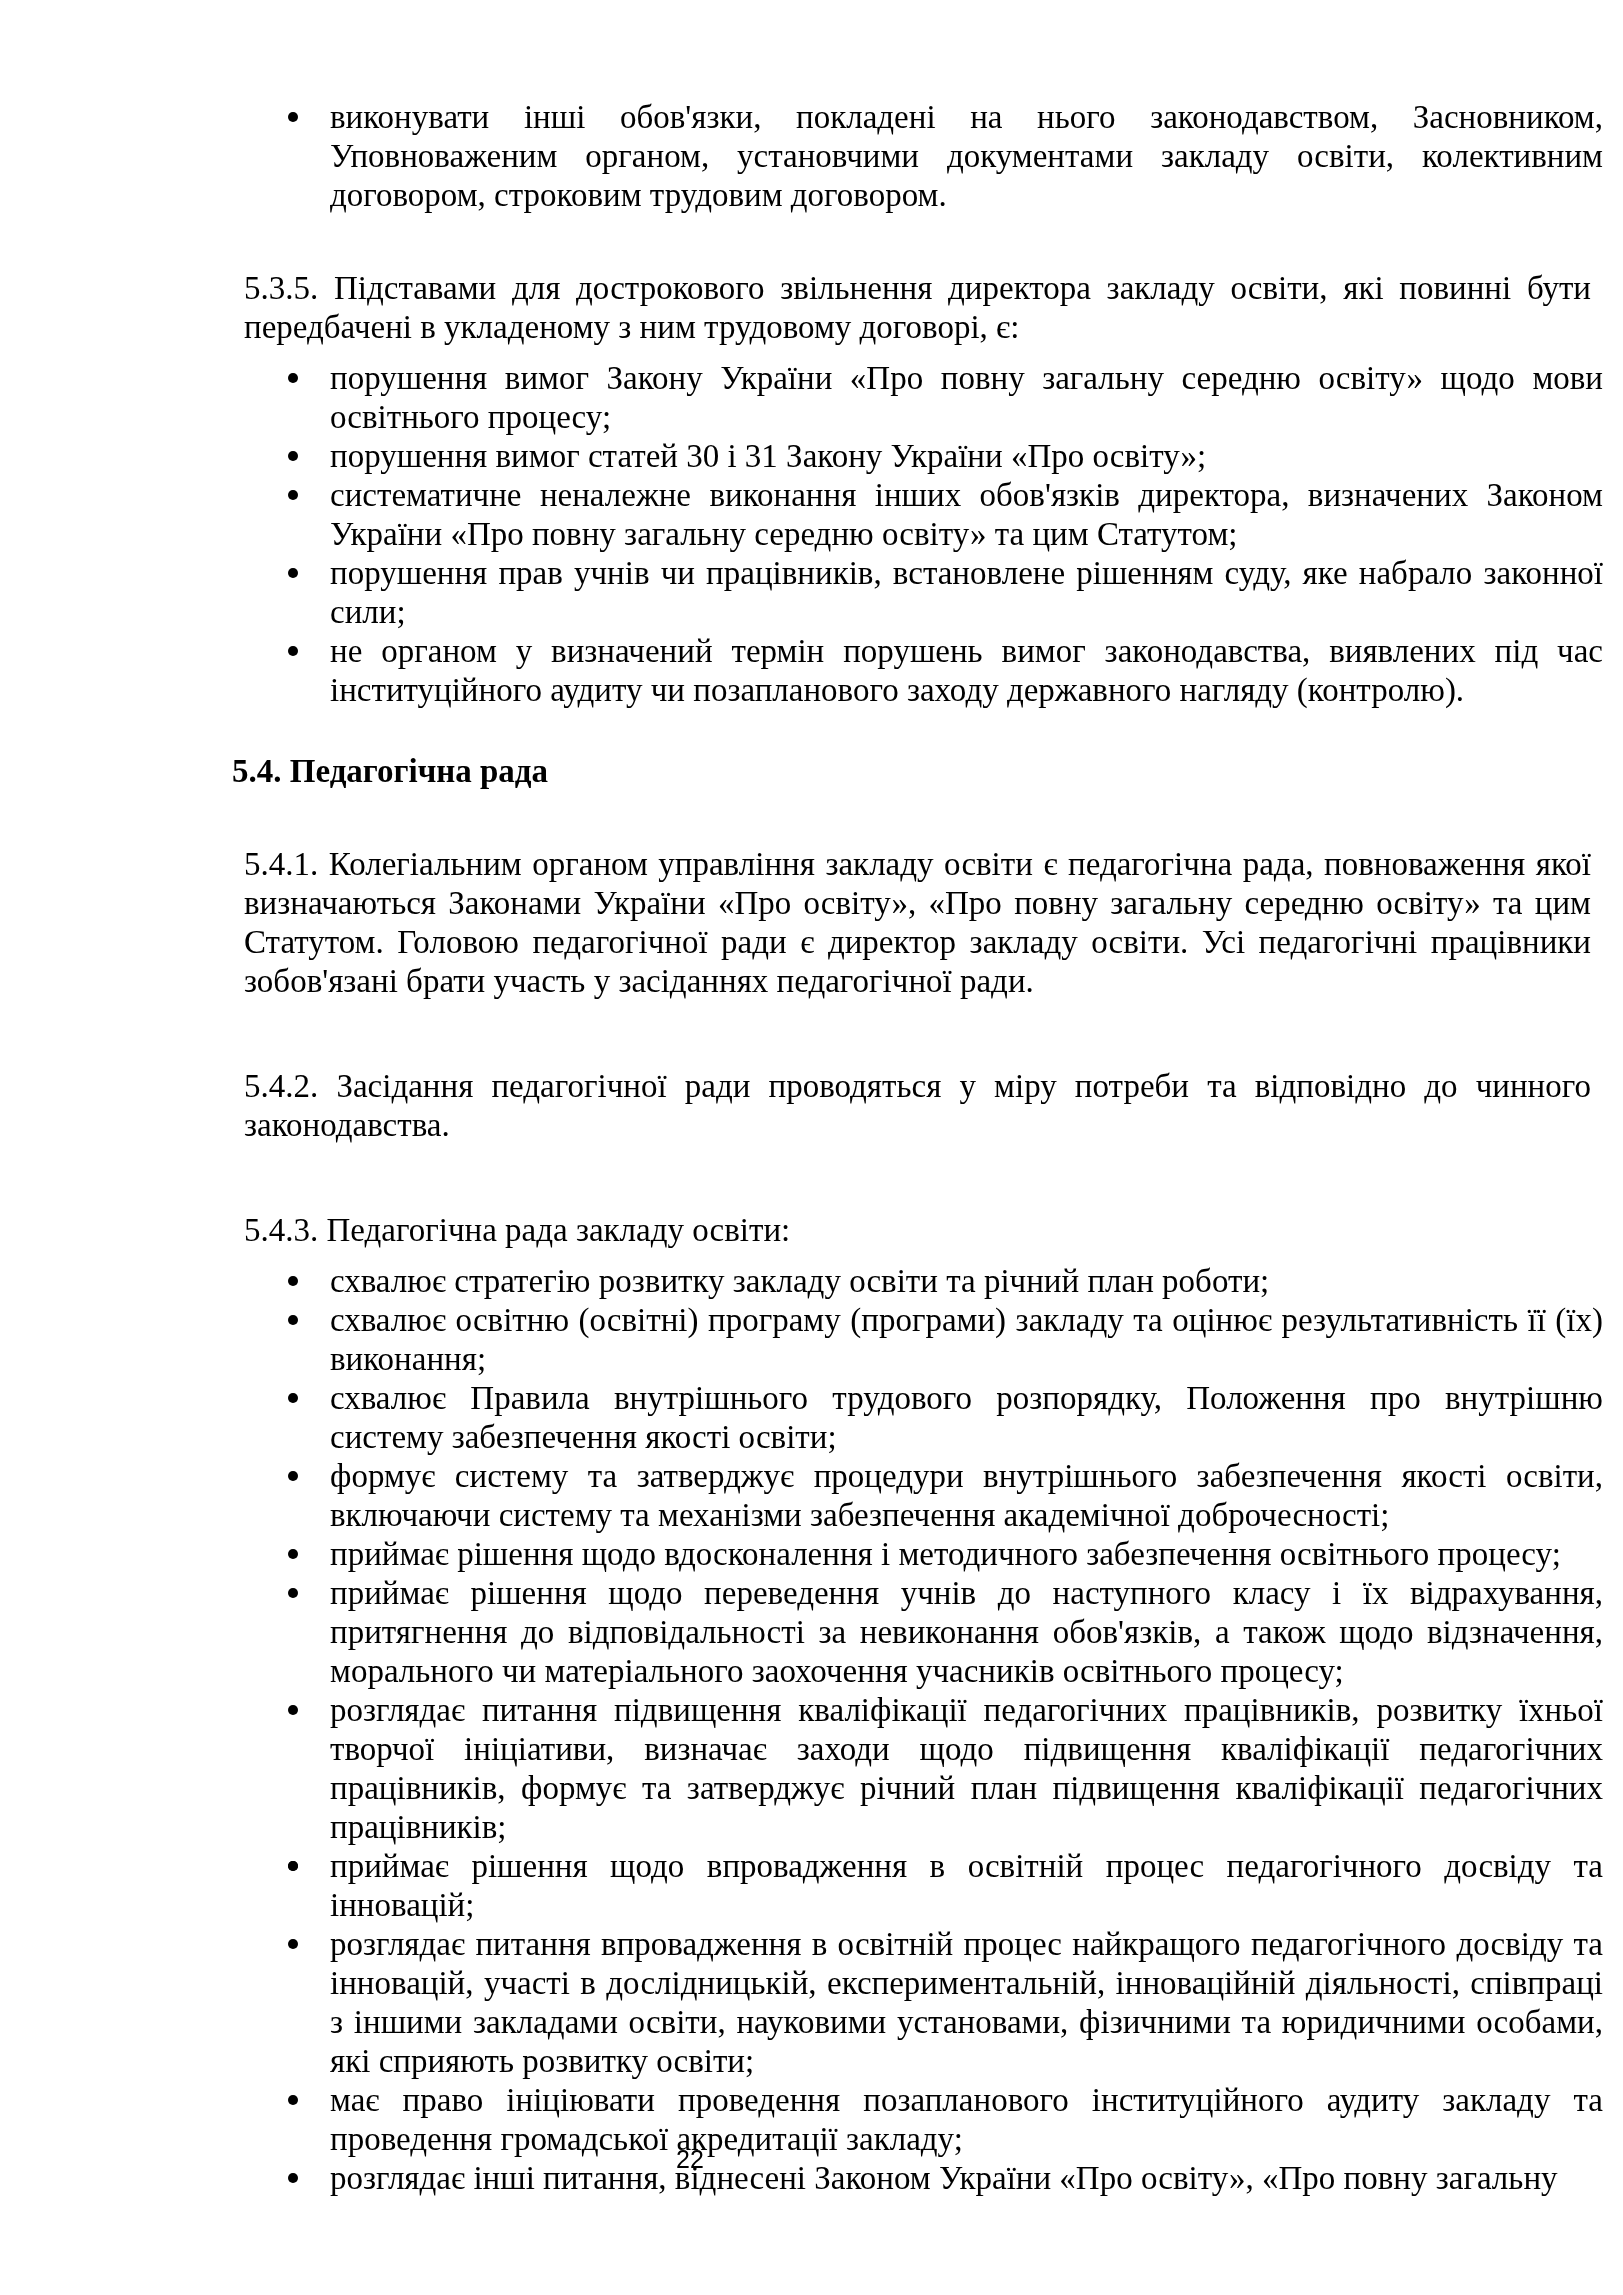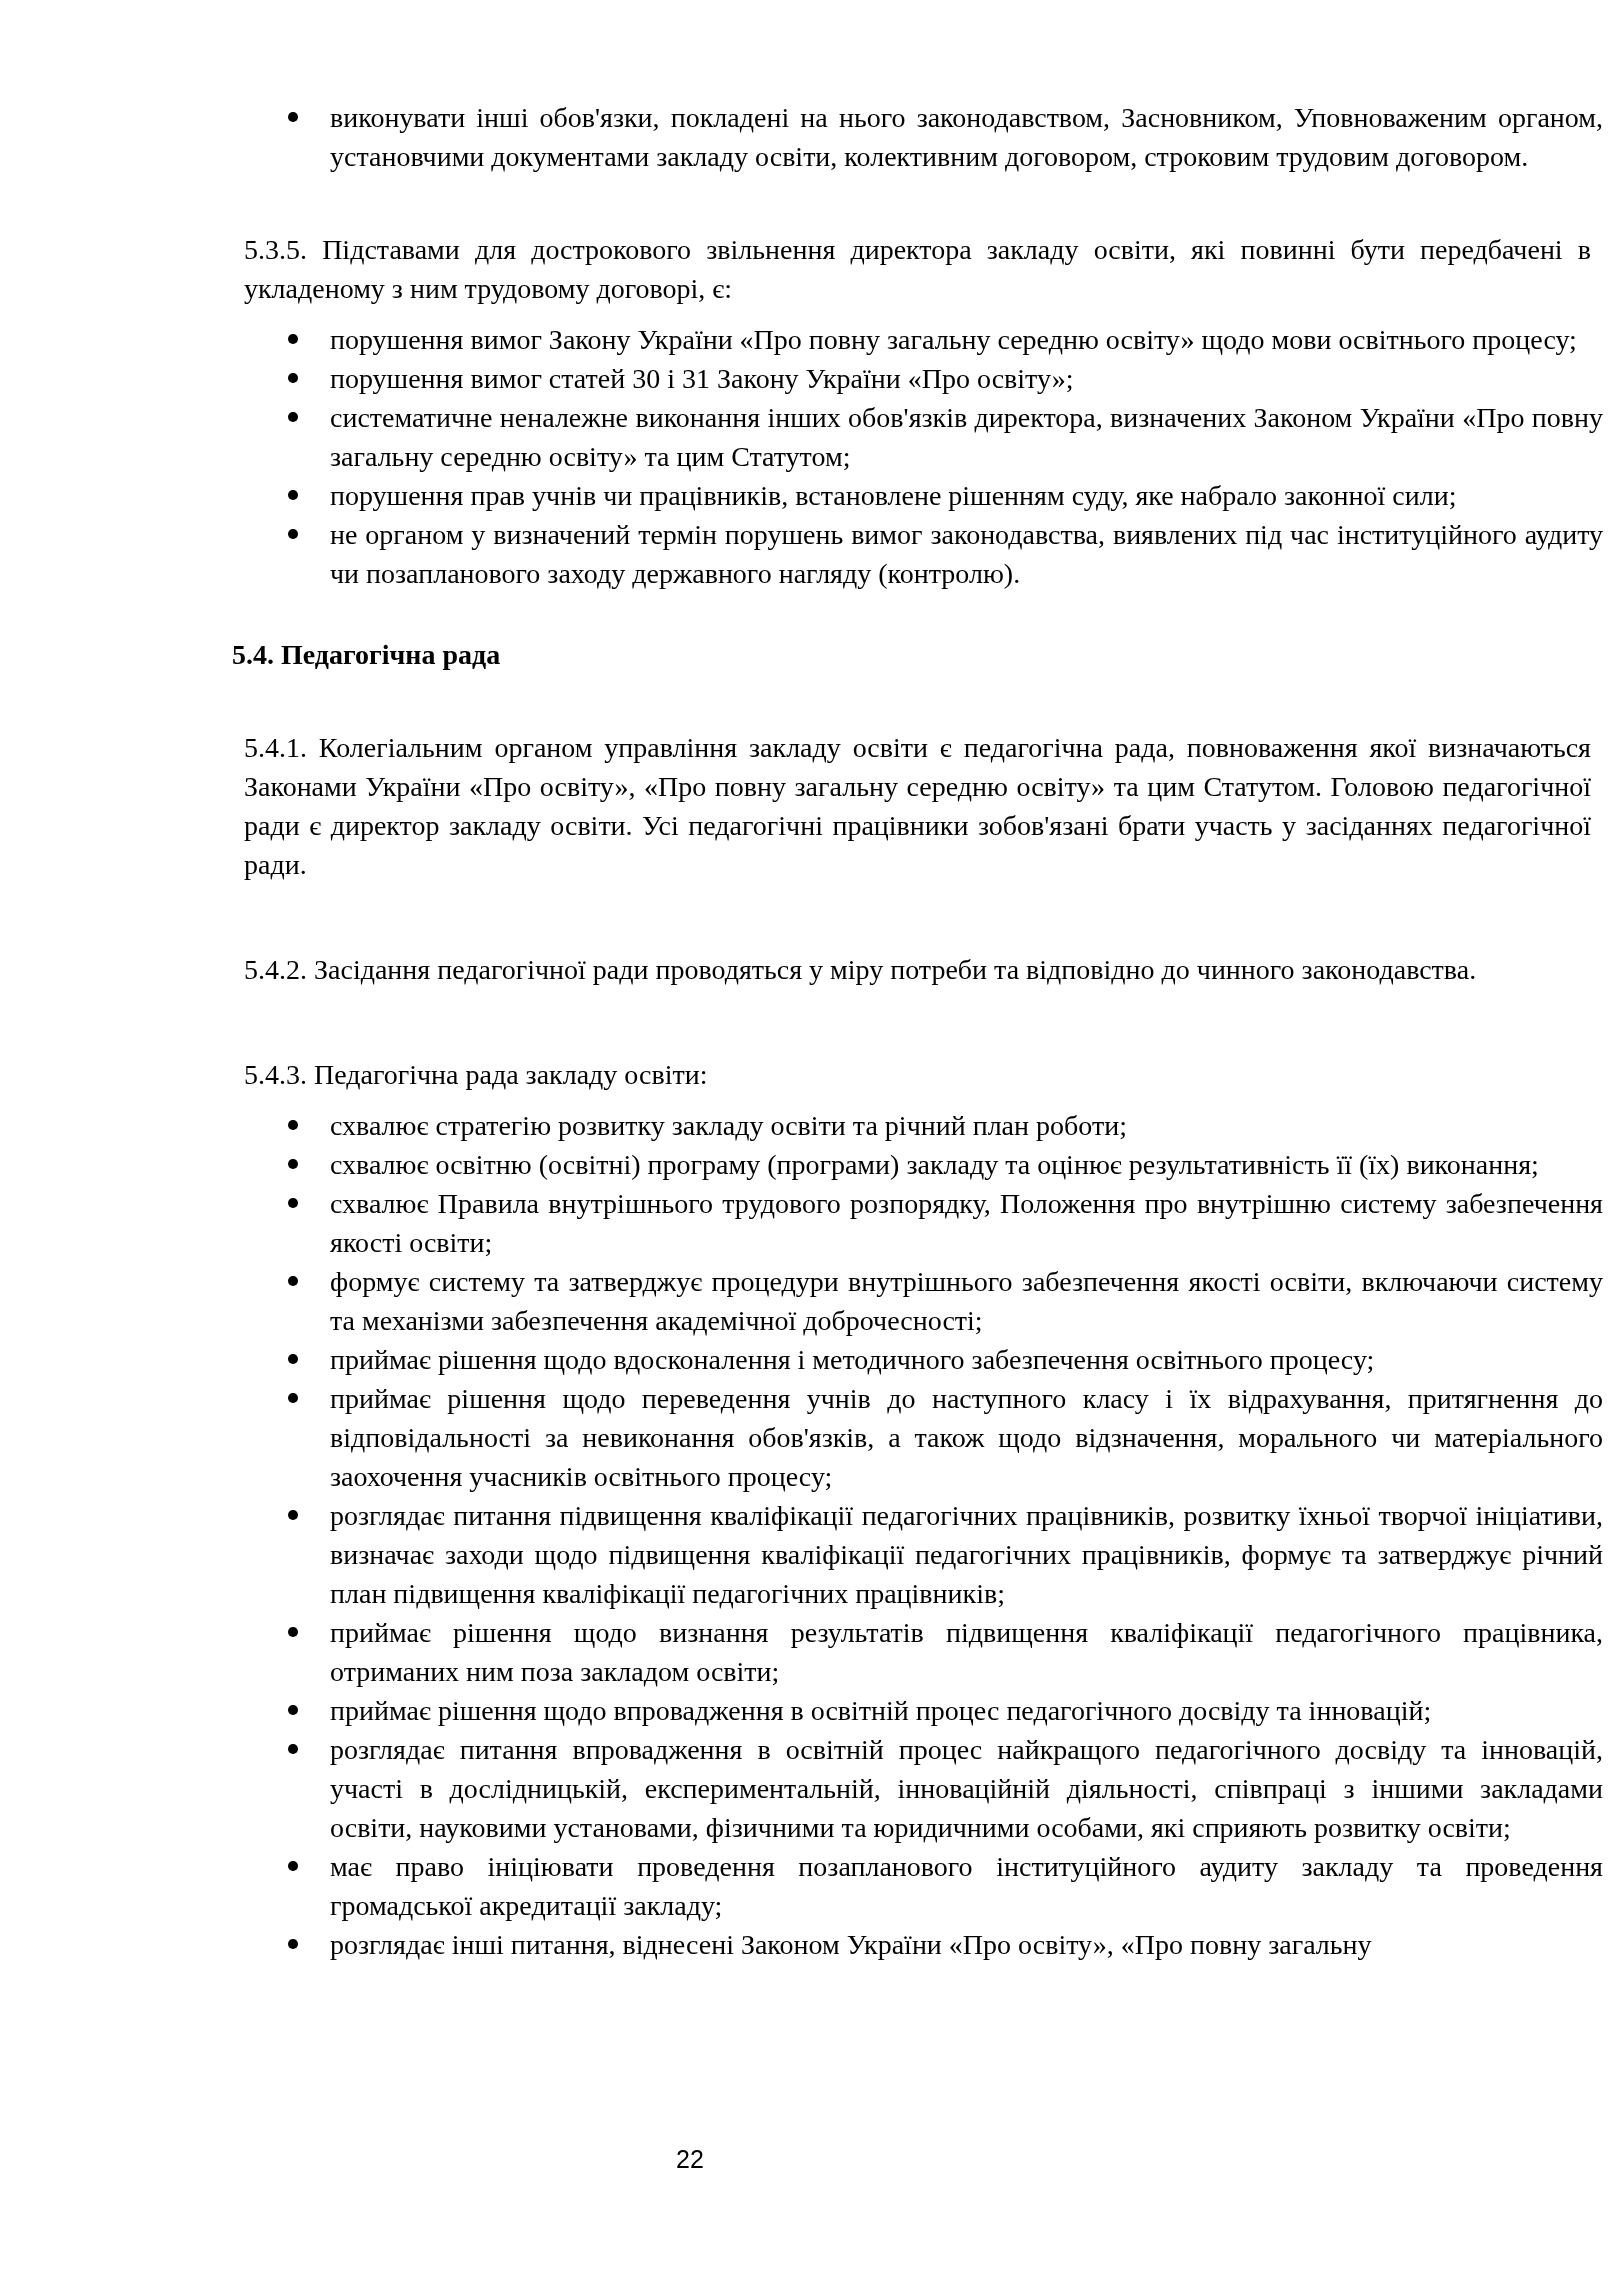--- a/index.html
+++ b/index.html
@@ -13,21 +13,21 @@
       position: relative;
       overflow: hidden;
       font-family: "Liberation Serif", "DejaVu Serif", serif;
       color: #000000;
     }
     .page {
       position: absolute;
       left: 232px;
       top: 98px;
       width: 1371px;
-      font-size: 28px;
+      font-size: 33px;
       line-height: 39px;
       text-align: justify;
     }
     .para {
       margin: 12px;
     }
     .gap {
       height: 42px;
     }
     .heading {
@@ -100,21 +100,21 @@
 
   <p class="para">5.4.3. Педагогічна рада закладу освіти:</p>
   <ul class="bullets">
     <li><span class="bullet-dot"></span><span>схвалює стратегію розвитку закладу освіти та річний план роботи;</span></li>
     <li><span class="bullet-dot"></span><span>схвалює освітню (освітні) програму (програми) закладу та оцінює результативність її (їх) виконання;</span></li>
     <li><span class="bullet-dot"></span><span>схвалює Правила внутрішнього трудового розпорядку, Положення про внутрішню систему забезпечення якості освіти;</span></li>
     <li><span class="bullet-dot"></span><span>формує систему та затверджує процедури внутрішнього забезпечення якості освіти, включаючи систему та механізми забезпечення академічної доброчесності;</span></li>
     <li><span class="bullet-dot"></span><span>приймає рішення щодо вдосконалення і методичного забезпечення освітнього процесу;</span></li>
     <li><span class="bullet-dot"></span><span>приймає рішення щодо переведення учнів до наступного класу і їх відрахування, притягнення до відповідальності за невиконання обов'язків, а також щодо відзначення, морального чи матеріального заохочення учасників освітнього процесу;</span></li>
     <li><span class="bullet-dot"></span><span>розглядає питання підвищення кваліфікації педагогічних працівників, розвитку їхньої творчої ініціативи, визначає заходи щодо підвищення кваліфікації педагогічних працівників, формує та затверджує річний план підвищення кваліфікації педагогічних працівників;</span></li>
-    <li><span class="bullet-dot"></span><span>приймає рішення щодо визнання результатів підвищення кваліфікації педагогічного працівника, отриманих ним поза закладом освіти;</span></li>
+    <li><span class="bullet-dot"></span></li>
     <li><span class="bullet-dot"></span><span>приймає рішення щодо впровадження в освітній процес педагогічного досвіду та інновацій;</span></li>
     <li><span class="bullet-dot"></span><span>розглядає питання впровадження в освітній процес найкращого педагогічного досвіду та інновацій, участі в дослідницькій, експериментальній, інноваційній діяльності, співпраці з іншими закладами освіти, науковими установами, фізичними та юридичними особами, які сприяють розвитку освіти;</span></li>
     <li><span class="bullet-dot"></span><span>має право ініціювати проведення позапланового інституційного аудиту закладу та проведення громадської акредитації закладу;</span></li>
     <li><span class="bullet-dot"></span><span>розглядає інші питання, віднесені Законом України «Про освіту», «Про повну загальну</span></li>
   </ul>
 </div>
 
 <div class="footer">22</div>
 
 

